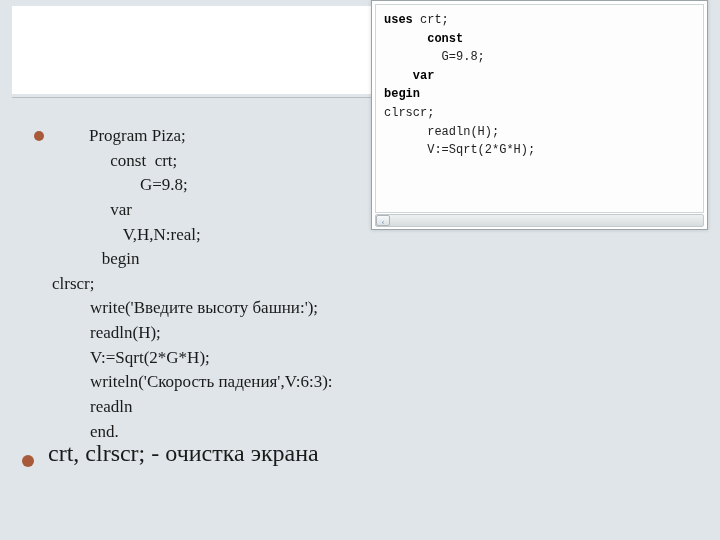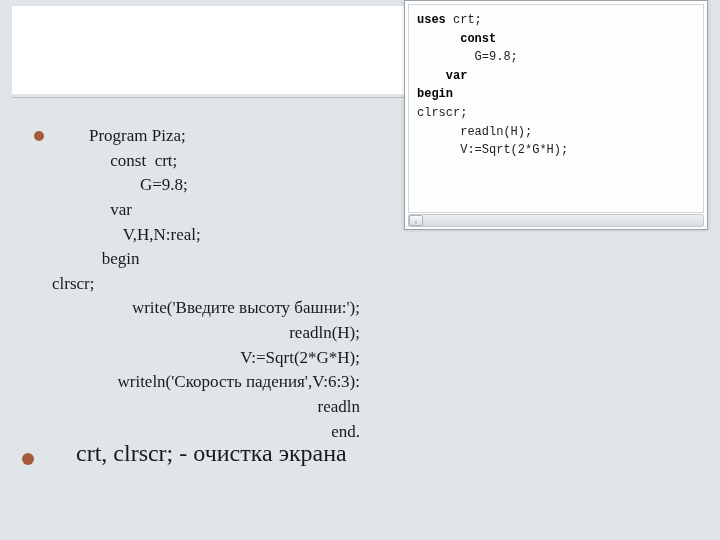--- a/index.html
+++ b/index.html
@@ -40,41 +40,40 @@
   .bullet-row { display: flex; align-items: flex-start; gap: 33px; }
   .bullet {
     width: 10px; height: 10px; border-radius: 50%;
     background: #a85a3a;
     margin-top: 7px;
     margin-right: 12px;
     flex-shrink: 0;
   }
   .code-lines { white-space: pre; font-family: Georgia, serif; }
   .clrscr-line { margin-left: 18px; white-space: pre; }
-  .rest-lines { margin-left: 56px; white-space: pre; text-align: right; }
+  .rest-lines { margin-left: 56px; white-space: pre; }
 
   .note-block {
     position: absolute;
     left: 22px;
     top: 440px;
     font-size: 24px;
     color: #1a1a1a;
     display: flex;
-    align-items: center;
-    gap: 28px;
+    align-items: flex-end;
   }
   .note-block .bullet {
     width: 12px; height: 12px; margin-top: 10px; margin-right: 14px;
   }
 
   .editor-window {
     position: absolute;
     top: 0;
     right: 12px;
-    width: 304px;
+    width: 337px;
     height: 230px;
     border: 1px solid #9aa3a7;
     background: #ffffff;
     box-shadow: 0 0 4px rgba(0,0,0,0.15);
   }
   .editor-body {
     position: absolute;
     inset: 3px 3px 16px 3px;
     background: #fdfdfd;
     border: 1px solid #d0d5d7;

